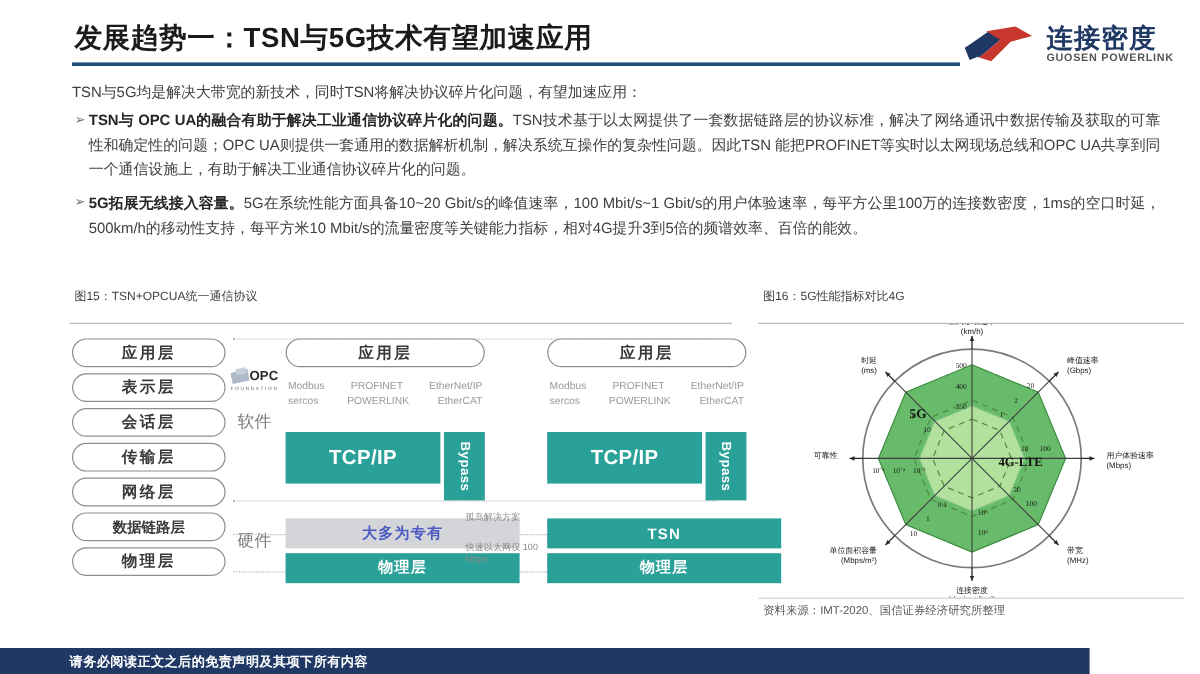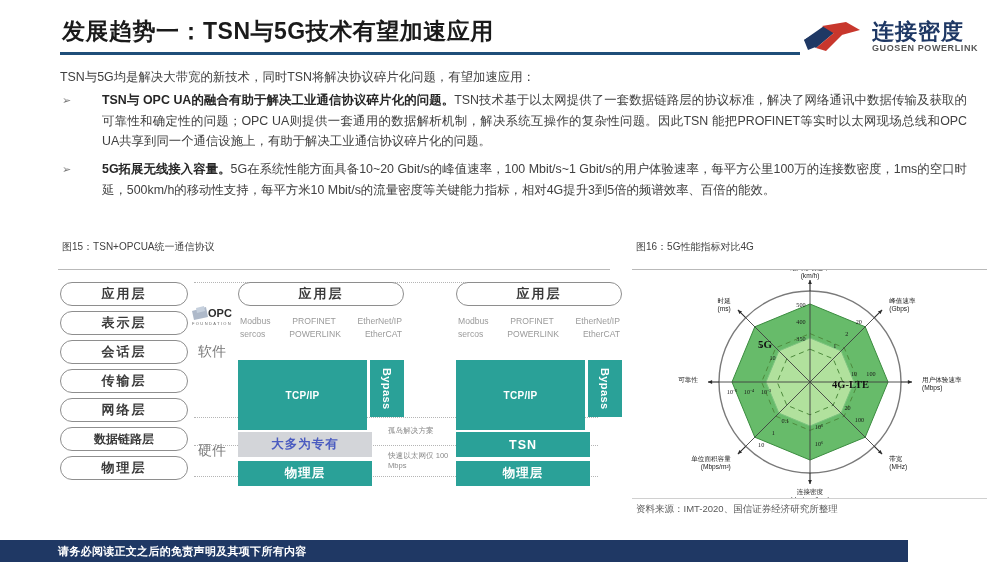--- a/index.html
+++ b/index.html
@@ -37,21 +37,21 @@
 
   
   .lead {
     position:absolute; left:60px; top:68px; width:900px;
     font-size:12.4px; color:#404040; line-height:18px;
   }
   .bullet { position:absolute; width:905px; font-size:12.4px; color:#404040; line-height:20.5px; }
   .bullet .mark {
     position:absolute; left:0; top:0; width:16px; color:#777; font-size:11px;
   }
-  .bullet .txt { display:block; margin-left:40px; text-align:justify; }
+  .bullet .txt { display:block; margin-left:12px; text-align:justify; }
   .b-strong { font-weight:bold; color:#262626; }
   .b1 { left:62px; top:90px; }
   .b2 { left:62px; top:159px; }
 
   
   .fig { position:absolute; }
   .fig-cap {
     font-size:10px; color:#3f3f3f; padding-left:4px; padding-bottom:15px;
     border-bottom:1px solid #b9b9b9; white-space:nowrap;
   }
@@ -101,32 +101,32 @@
     display:flex; align-items:center; justify-content:center;
     font-size:13px; font-weight:bold; color:#3a3a3a; letter-spacing:2px; background:#fff;
   }
   .proto-row {
     display:flex; justify-content:space-between;
     font-size:8.6px; color:#9a9a9a; margin-top:10px; padding:0 2px;
   }
   .proto-row.r2 { margin-top:3px; }
   .tcp-wrap { position:absolute; left:0; width:166px; top:78px; display:flex; }
   .tcp-box {
-    background:#2aa198; color:#fff; height:70px; flex:1;
-    display:flex; align-items:center; justify-content:center;
-    font-size:10px; font-weight:bold; letter-spacing:0.3px;
+    background:#2aa198; color:#fff; height:43px; flex:1;
+    display:flex; align-items:center; justify-content:center;
+    font-size:17px; font-weight:bold; letter-spacing:0.3px;
   }
   .bypass-box {
     background:#2aa198; color:#fff; height:57px; width:34px; margin-left:3px;
     display:flex; align-items:center; justify-content:center;
     font-size:11px; font-weight:bold;
   }
   .bypass-box span { writing-mode: vertical-rl; letter-spacing:0.4px; }
   .band {
-    position:absolute; left:0; width:134px; height:25px;
+    position:absolute; left:0; width:195px; height:25px;
     display:flex; align-items:center; justify-content:center;
     font-size:12.5px; font-weight:bold; letter-spacing:1px;
   }
   .band.gray { background:#d3d5d9; color:#4b5cc0; top:150px; }
   .band.teal { background:#2aa198; color:#ffffff; top:150px; }
   .band.phy  { background:#2aa198; color:#ffffff; top:179px; }
 
   .mid-note {
     position:absolute; left:330px; font-size:7.6px; color:#8a8a8a; line-height:9.5px;
     text-align:left; width:64px;

